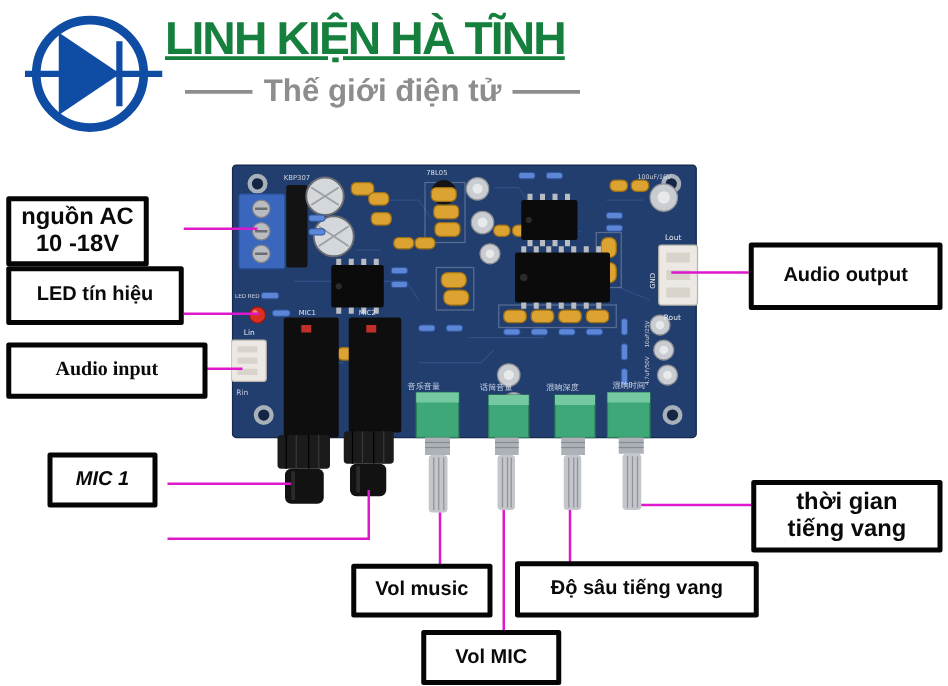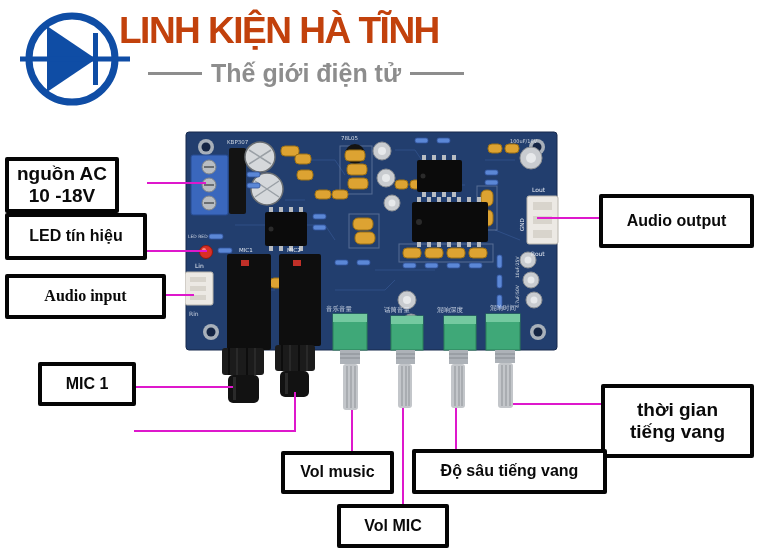--- a/index.html
+++ b/index.html
@@ -1,21 +1,21 @@
 <!DOCTYPE html>
 <html><head>
 <meta charset="utf-8">
 <style>
   html,body{margin:0;padding:0;background:#ffffff;}
   #canvas{position:relative;width:758px;height:549px;background:#ffffff;overflow:hidden;
           font-family:"Liberation Sans","DejaVu Sans",sans-serif;}
   
   #logo{position:absolute;left:20px;top:5px;}
-  #brand-title{position:absolute;left:119px;top:10px;width:400px;
-               font-size:37px;font-weight:800;letter-spacing:-1.5px;color:#c2410c;white-space:nowrap;}
+  #brand-title{position:absolute;left:132px;top:10px;width:400px;
+               font-size:37px;font-weight:800;letter-spacing:-1.5px;color:#15803d;white-space:nowrap;text-decoration:underline;}
   #brand-tagline{position:absolute;left:148px;top:59px;display:flex;align-items:center;gap:9px;
                  color:#8d8d8d;font-size:25px;font-weight:700;white-space:nowrap;}
   .dash{width:54px;height:3px;background:#8d8d8d;}
   
   .callout{position:absolute;box-sizing:border-box;border:4px solid #050505;border-radius:2px;
            background:#ffffff;display:flex;flex-direction:column;align-items:center;justify-content:center;
            font-weight:700;color:#0a0a0a;font-size:16px;line-height:1.15;text-align:center;}
   .callout.two{font-size:19px;}
   
   .cline{position:absolute;background:#de18cc;}
@@ -335,27 +335,27 @@
   <div class="callout two" style="left:5px;top:157px;width:114px;height:56px;">
     <span>nguồn AC</span>
     <span>10 -18V</span>
   </div>
   <div class="callout" style="left:5px;top:213px;width:142px;height:47px;">
     <span>LED tín hiệu</span>
   </div>
   <div class="callout" style="left:5px;top:274px;width:161px;height:45px;font-family:Liberation Serif, serif;">
     <span>Audio input</span>
   </div>
-  <div class="callout" style="left:38px;top:362px;width:98px;height:44px;">
+  <div class="callout" style="left:38px;top:362px;width:88px;height:44px;font-style:italic;">
     <span>MIC 1</span>
   </div>
   <div class="callout" style="left:599px;top:194px;width:155px;height:54px;">
     <span>Audio output</span>
   </div>
-  <div class="callout two" style="left:601px;top:384px;width:153px;height:74px;">
+  <div class="callout two" style="left:601px;top:384px;width:153px;height:58px;">
     <span>thời gian</span>
     <span>tiếng vang</span>
   </div>
   <div class="callout" style="left:281px;top:451px;width:113px;height:43px;">
     <span>Vol music</span>
   </div>
   <div class="callout" style="left:412px;top:449px;width:195px;height:45px;">
     <span>Độ sâu tiếng vang</span>
   </div>
   <div class="callout" style="left:337px;top:504px;width:112px;height:44px;">

